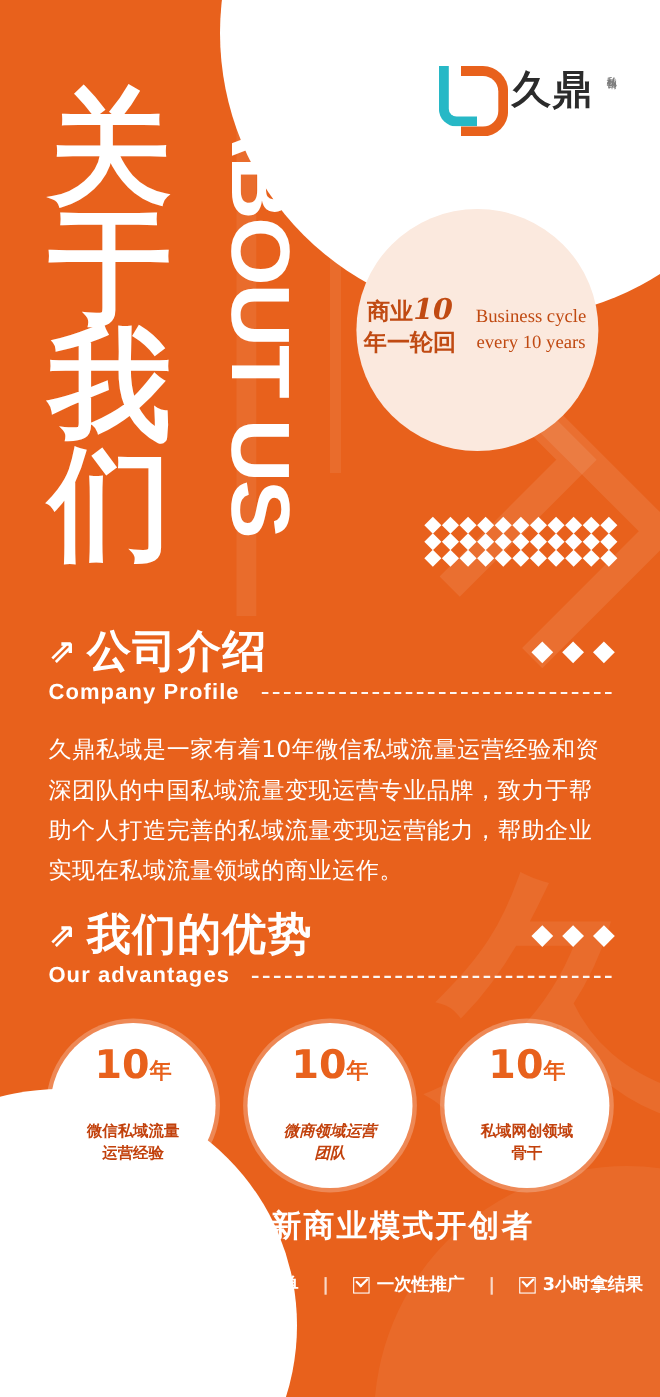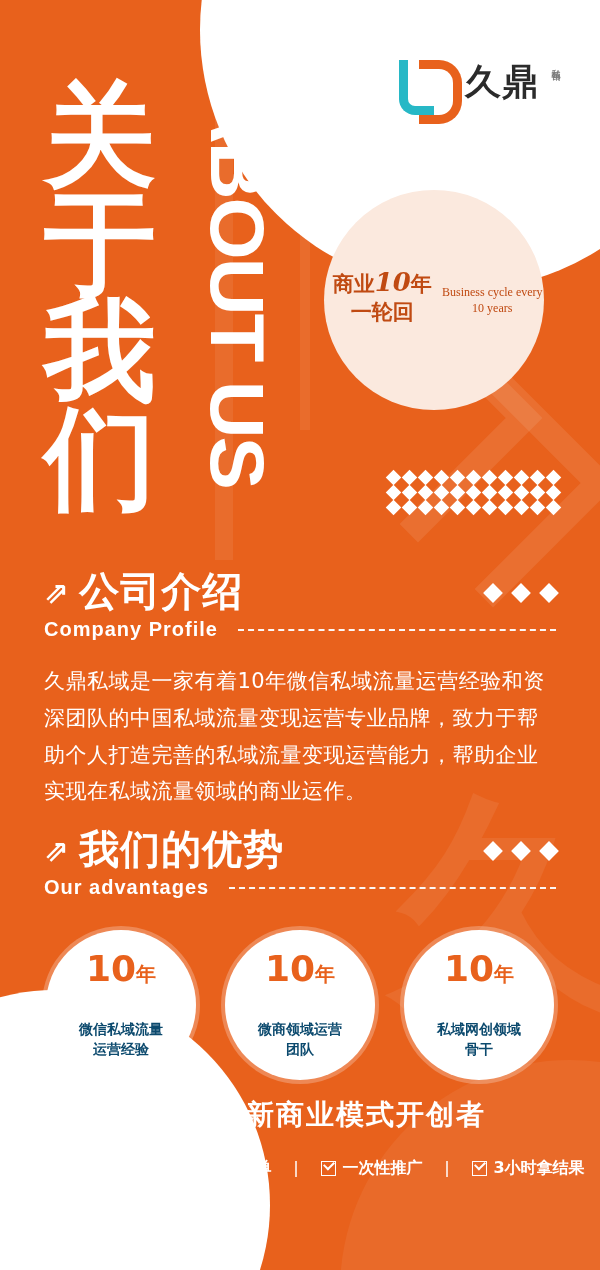--- a/index.html
+++ b/index.html
@@ -76,21 +76,21 @@
   .circle-badge{
     position:absolute;right:56px;top:190px;width:220px;height:220px;border-radius:50%;
     background:#FBE9DE;display:flex;align-items:center;justify-content:center;
     color:#C04A12;text-align:center;
   }
   .circle-badge .line1{
     font-size:21px;font-weight:bold;margin-bottom:8px;font-family:"DejaVu Serif",serif;
   }
   .circle-badge .line1 em{font-size:26px;font-style:italic;}
   .circle-badge .line2{
-    font-size:12px;line-height:1.35;font-family:"Liberation Serif",serif;
+    font-size:17px;line-height:1.35;font-family:"Liberation Serif",serif;
   }
   
   .dot-grid{
     position:absolute;right:36px;top:472px;width:176px;height:44px;
     display:grid;grid-template-columns:repeat(11,16px);grid-template-rows:repeat(3,15px);
   }
   .dot-grid span{width:11px;height:11px;background:#ffffff;transform:rotate(45deg);}
   
   .section{position:absolute;left:44px;width:512px;}
   .sec-head{display:flex;align-items:flex-end;gap:10px;}
@@ -124,21 +124,21 @@
     width:150px;height:150px;border-radius:50%;background:#ffffff;
     display:flex;flex-direction:column;align-items:center;justify-content:center;
     box-shadow:0 0 0 4px rgba(255,255,255,0.25);
   }
   .adv .num{
     font-size:36px;font-weight:bold;color:#E8611C;line-height:1;margin-bottom:0;
     font-family:"DejaVu Sans",sans-serif;
   }
   .adv .num small{font-size:20px;}
   .adv .txt{
-    font-size:14px;color:#0c4a6e;text-align:center;line-height:1.45;font-weight:bold;
+    font-size:14px;color:#c2410c;text-align:center;line-height:1.45;font-weight:bold;
     font-family:"DejaVu Sans",sans-serif;
     margin-top:32px;
   }
   
   .slogan{
     position:absolute;left:0;top:1096px;width:552px;text-align:center;
     font-size:28px;font-weight:bold;color:#ffffff;letter-spacing:2px;
     font-family:"DejaVu Sans",sans-serif;
   }
   .tags{
@@ -259,21 +259,21 @@
   </div>
 
   <div class="adv-row">
     <div class="adv">
       <div class="num"><span>10</span><small>年</small></div>
       <div class="txt" style="white-space:pre-line;">微信私域流量
 运营经验</div>
     </div>
     <div class="adv">
       <div class="num"><span>10</span><small>年</small></div>
-      <div class="txt" style="white-space:pre-line;">微商领域运营
+      <div class="txt" style="white-space:pre-line;font-style:italic;">微商领域运营
 团队</div>
     </div>
     <div class="adv">
       <div class="num"><span>10</span><small>年</small></div>
       <div class="txt" style="white-space:pre-line;">私域网创领域
 骨干</div>
     </div>
   </div>
 
   <div class="slogan">私域流量变现新商业模式开创者</div>

